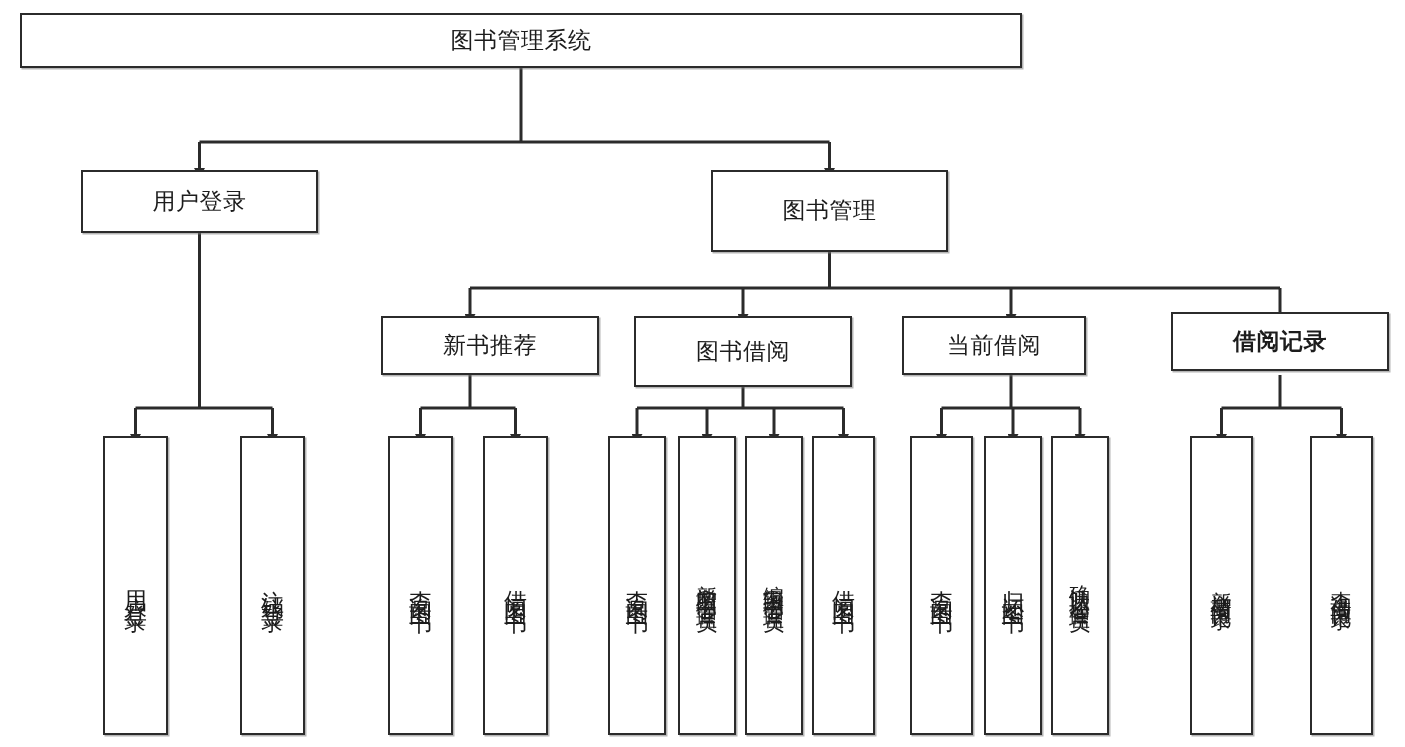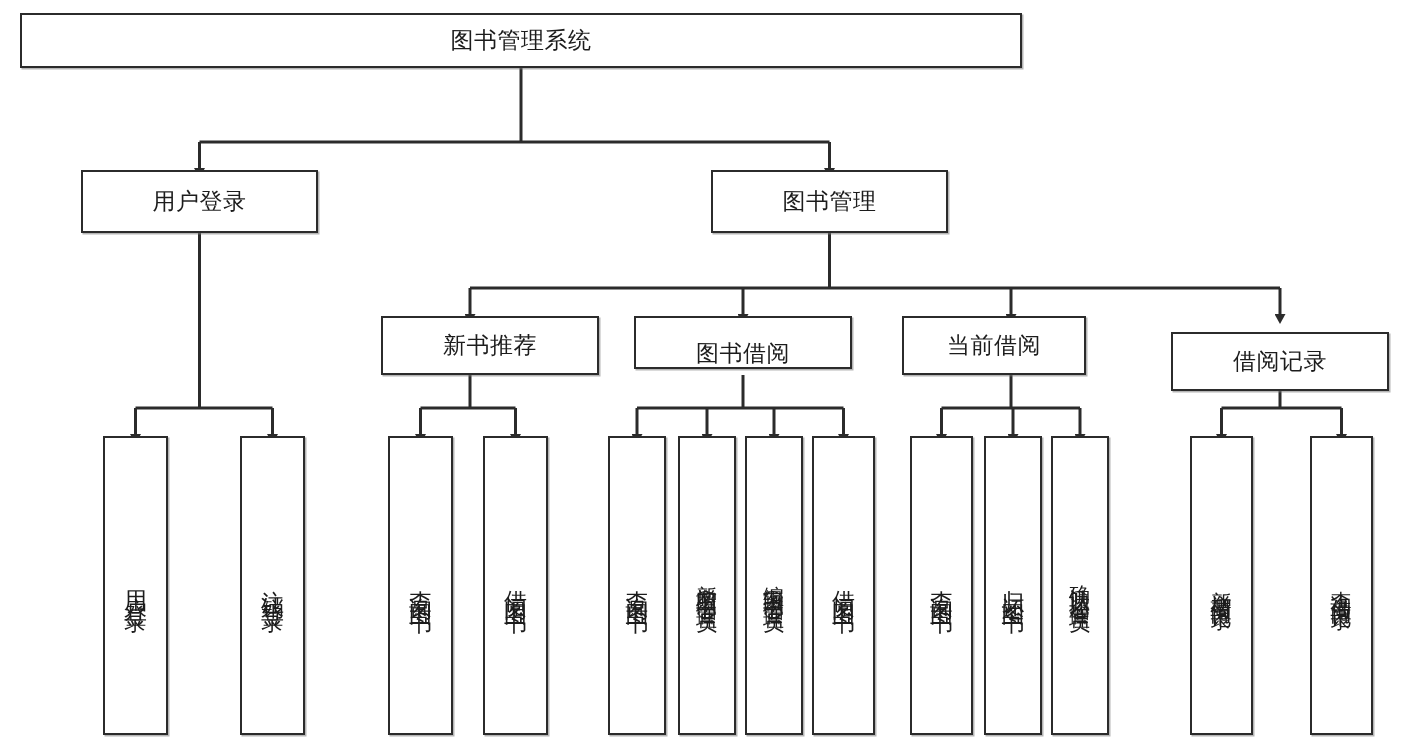--- a/index.html
+++ b/index.html
@@ -115,33 +115,33 @@
       </g>
   </svg>
 
   <div id="node-layer">
       <div class="node horizontal root" style="left: 20px; top: 13px; width: 1002px; height: 55px;">
         <div class="label">图书管理系统</div>
       </div>
       <div class="node horizontal" style="left: 81px; top: 170px; width: 237px; height: 63px;">
         <div class="label">用户登录</div>
       </div>
-      <div class="node horizontal" style="left: 711px; top: 170px; width: 237px; height: 63px;">
+      <div class="node horizontal" style="left: 711px; top: 170px; width: 237px; height: 82px;">
         <div class="label">图书管理</div>
       </div>
       <div class="node horizontal" style="left: 381px; top: 316px; width: 218px; height: 59px;">
         <div class="label">新书推荐</div>
       </div>
-      <div class="node horizontal" style="left: 634px; top: 316px; width: 218px; height: 53px; align-items: flex-end;">
+      <div class="node horizontal" style="left: 634px; top: 316px; width: 218px; height: 71px;">
         <div class="label">图书借阅</div>
       </div>
       <div class="node horizontal" style="left: 902px; top: 316px; width: 184px; height: 59px;">
         <div class="label">当前借阅</div>
       </div>
-      <div class="node horizontal" style="left: 1171px; top: 332px; width: 218px; height: 59px;">
+      <div class="node horizontal" style="left: 1171px; top: 312px; width: 218px; height: 59px; font-weight: bold;">
         <div class="label">借阅记录</div>
       </div>
       <div class="node vertical" style="left: 103px; top: 436px; width: 65px; height: 299px;">
         <div class="label">用户登录</div>
       </div>
       <div class="node vertical" style="left: 240px; top: 436px; width: 65px; height: 299px;">
         <div class="label">注销登录</div>
       </div>
       <div class="node vertical" style="left: 388px; top: 436px; width: 65px; height: 299px;">
         <div class="label">查询图书</div>

